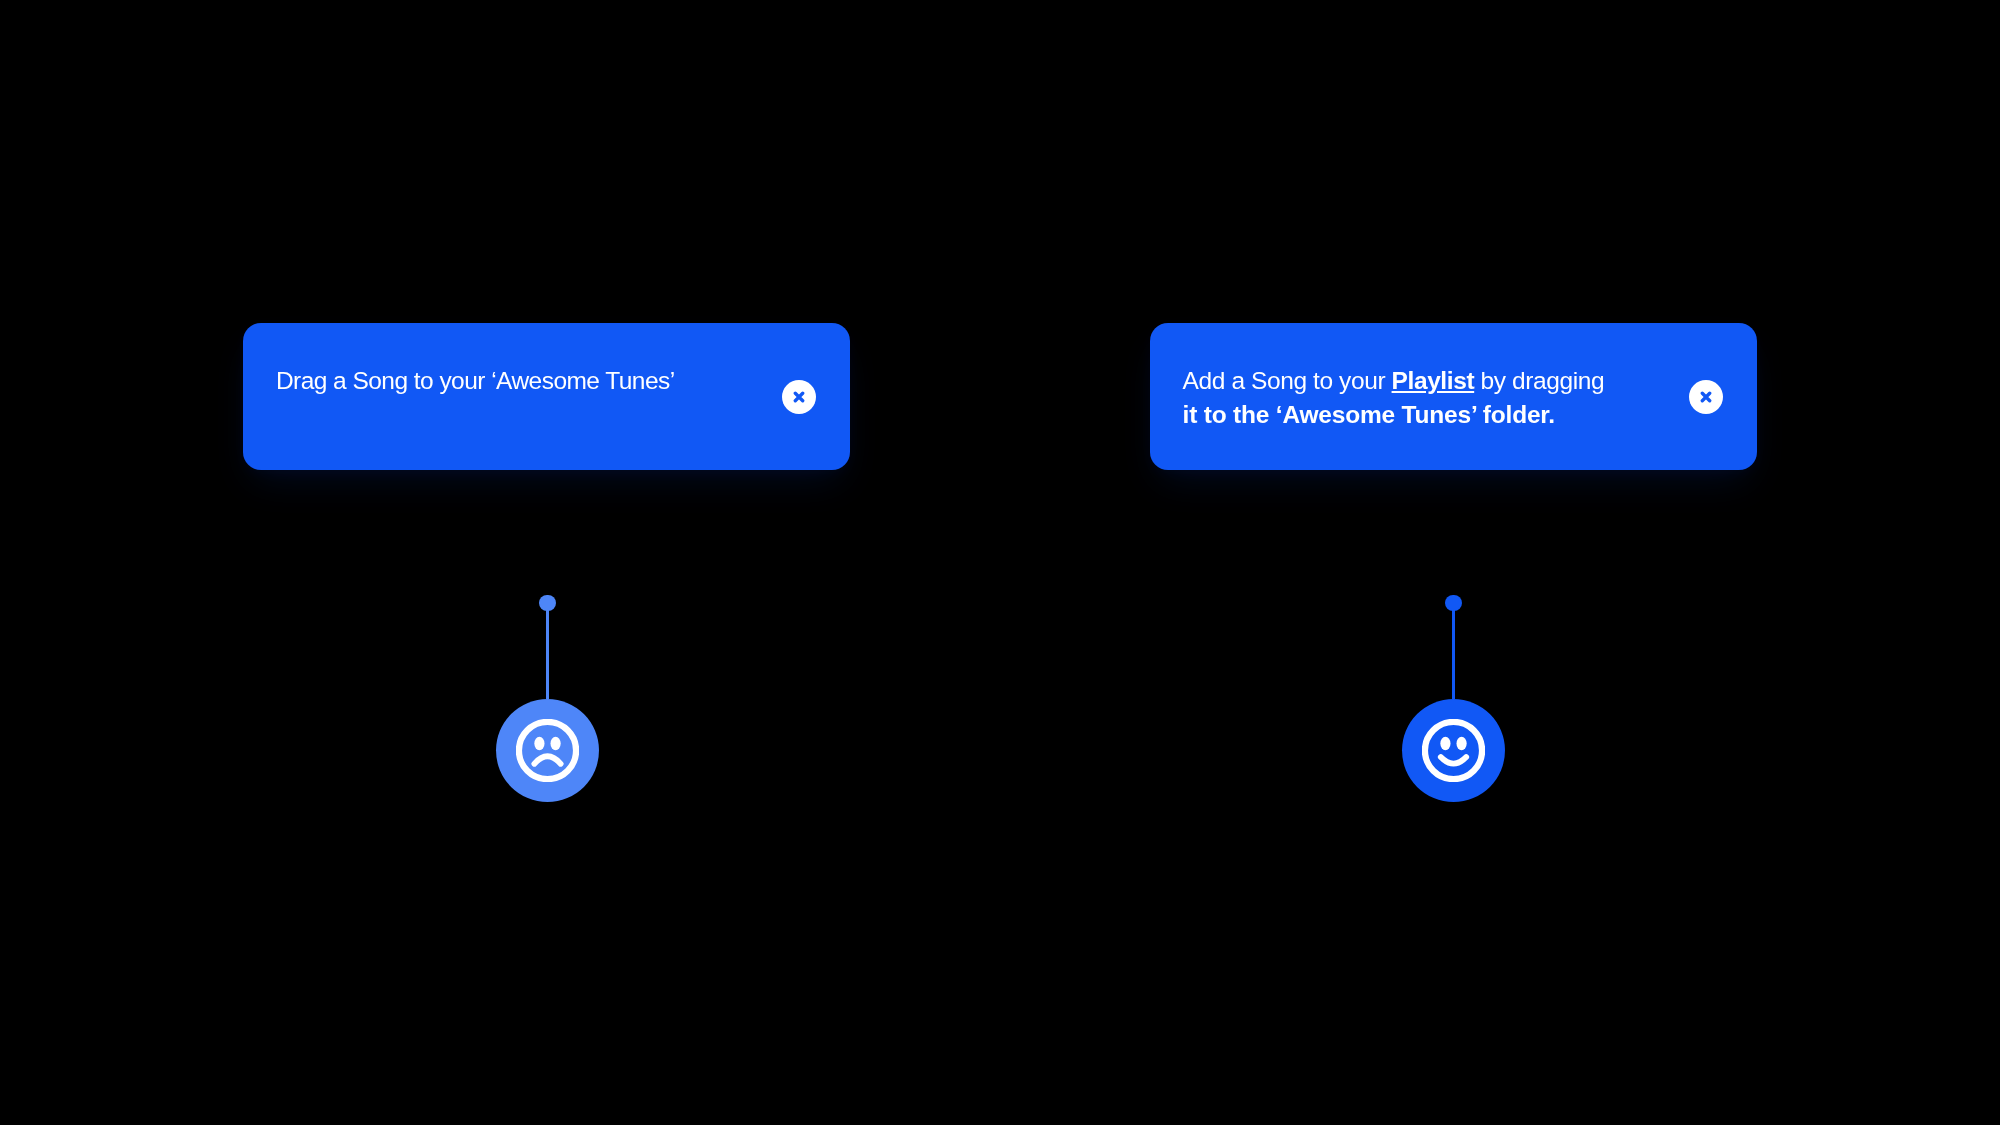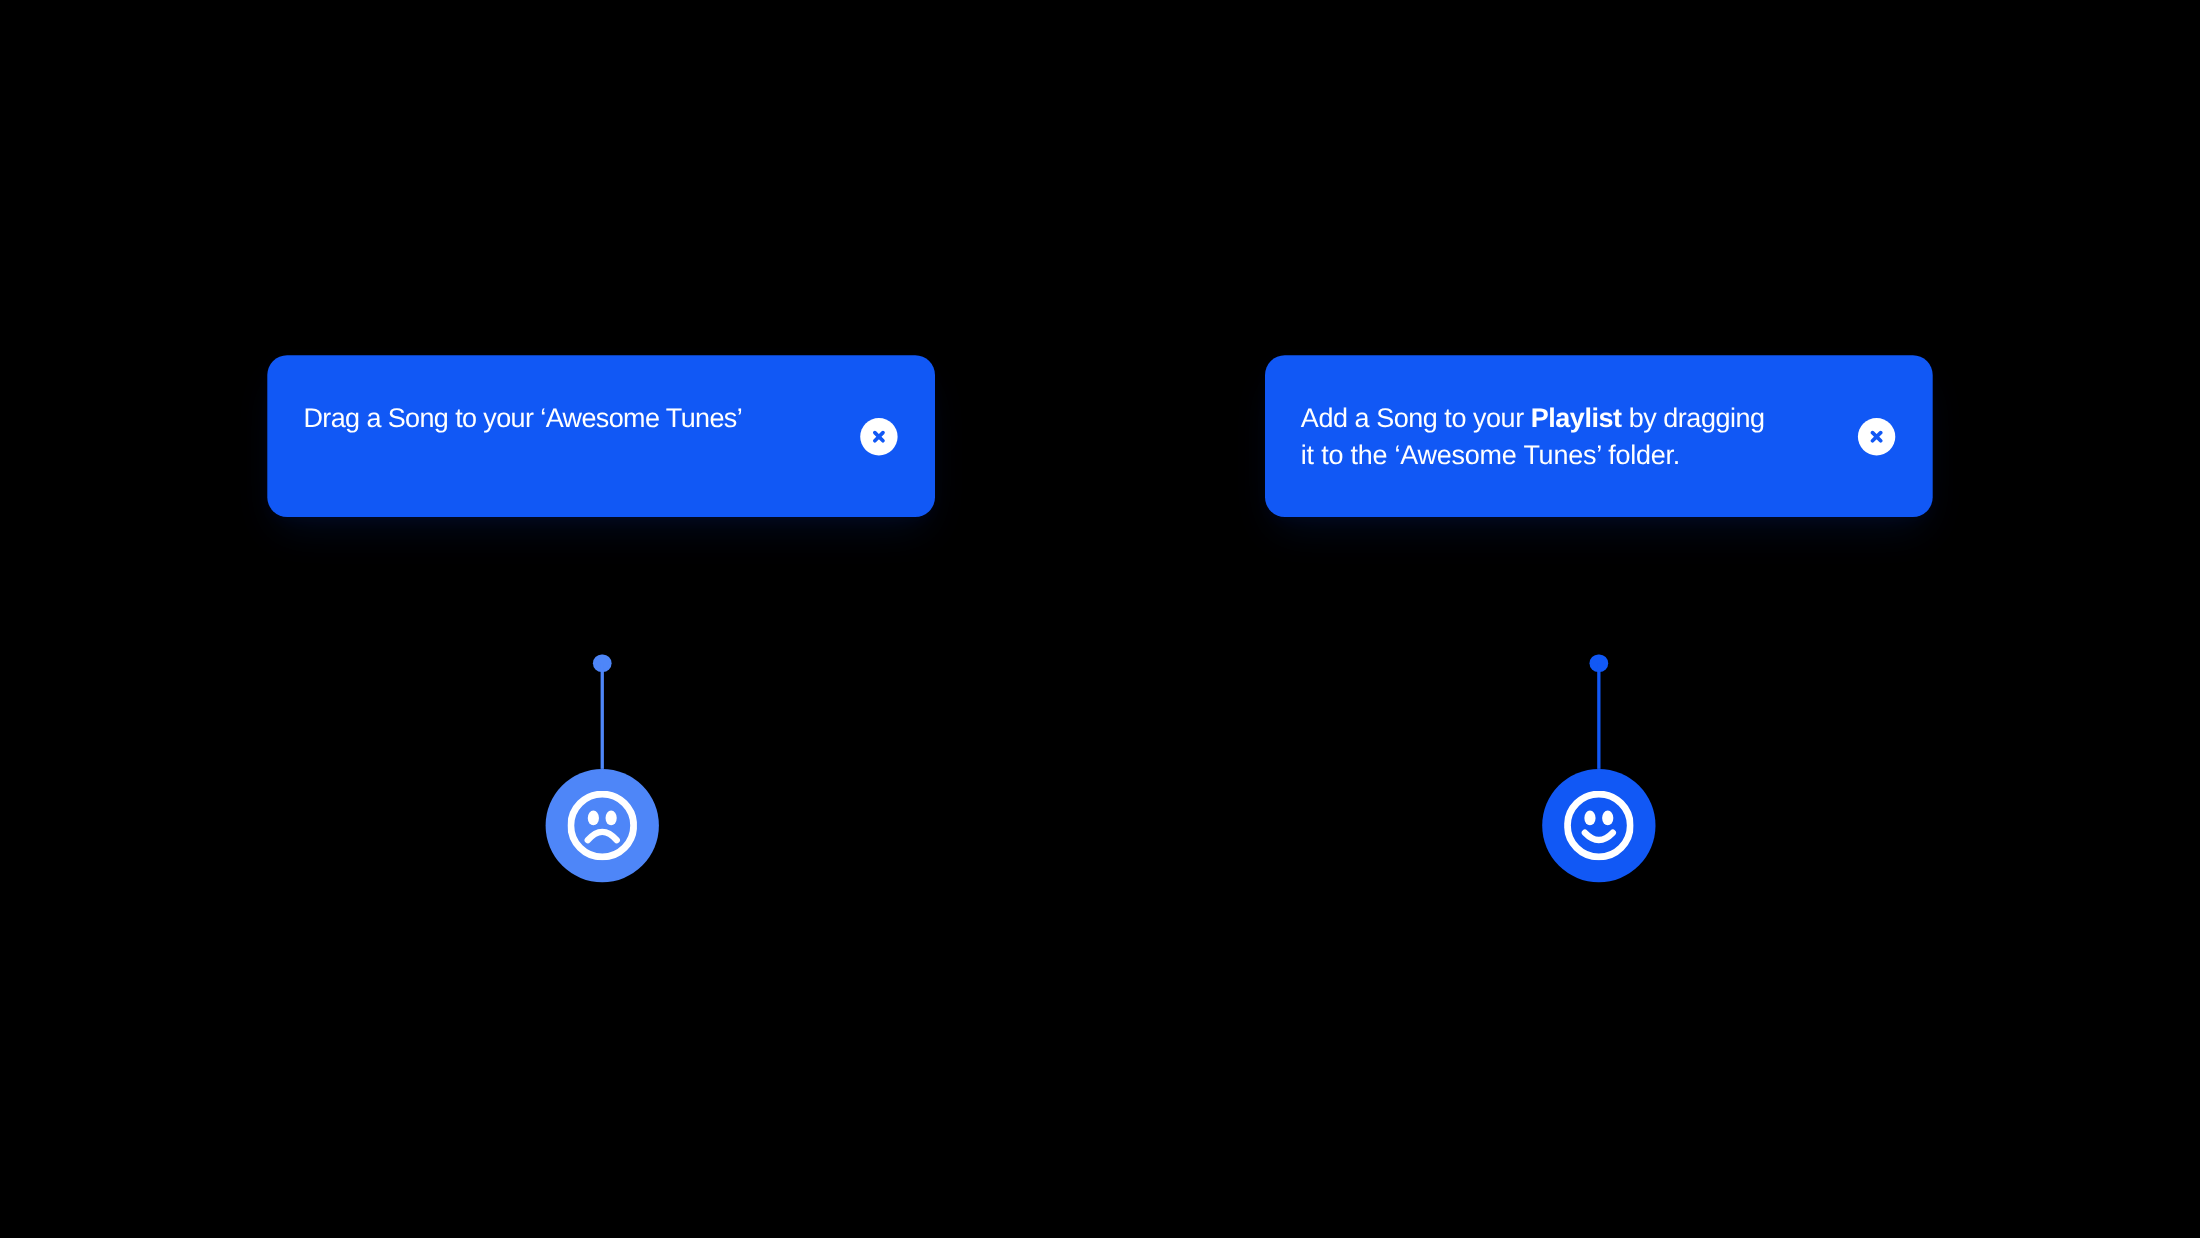--- a/index.html
+++ b/index.html
@@ -30,25 +30,25 @@
     left:32.6px;top:41.6px;
     width:480px;
     font-size:24.5px;
     line-height:33.9px;
     color:#ffffff;
     font-weight:400;
     letter-spacing:-0.4px;
     white-space:nowrap;
   }
   .callout .copy .line{display:block;height:33.9px;}
-  .callout .copy b{font-weight:700;letter-spacing:inherit;}
+  .callout .copy b{font-weight:700;letter-spacing:inherit;text-decoration:underline;}
   .callout.before .copy .line:nth-child(1){letter-spacing:-0.54px;}
   .callout.before .copy .line:nth-child(2){letter-spacing:-0.20px;}
   .callout.after  .copy .line:nth-child(1){letter-spacing:-0.40px;}
-  .callout.after  .copy .line:nth-child(2){letter-spacing:-0.20px;}
+  .callout.after  .copy .line:nth-child(2){letter-spacing:-0.20px;font-weight:bold;}
 
   .close-btn{
     position:absolute;
     width:34px;height:34px;border-radius:50%;
     background:#ffffff;
     display:flex;align-items:center;justify-content:center;
     border:0;padding:0;cursor:pointer;
     right:34.3px;top:57.8px;
   }
   .close-btn svg{display:block;}

